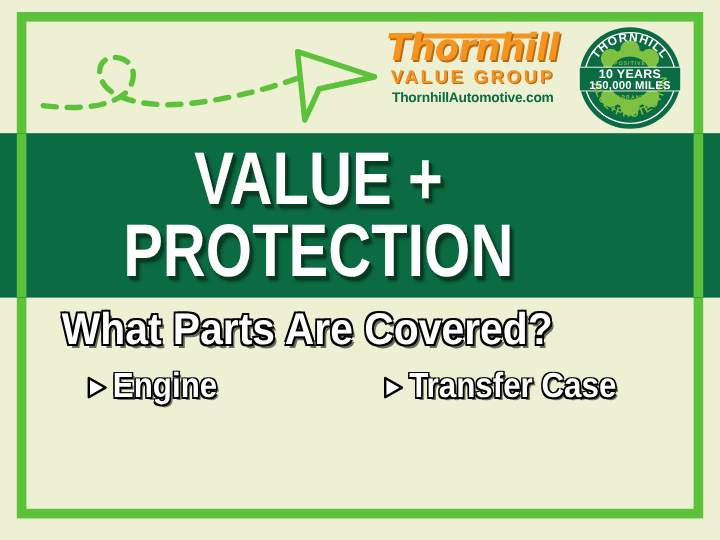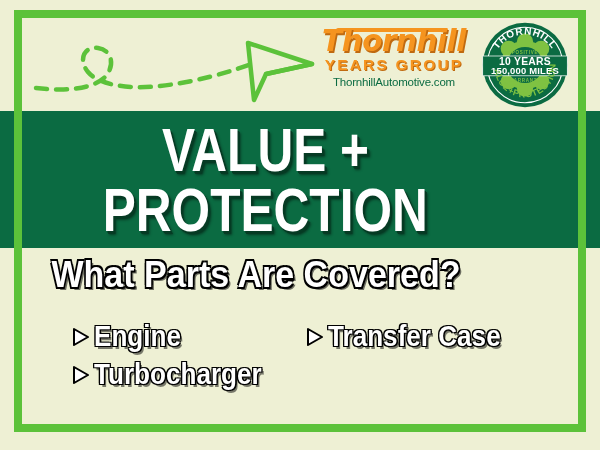--- a/index.html
+++ b/index.html
@@ -144,21 +144,21 @@
     font-size: 15.5px;
     letter-spacing: 2.2px;
     color: #f5941f;
     margin-top: 1px;
     text-shadow: 1px 1px 0 #c06a10;
     white-space: nowrap;
   }
   #logo-url {
     display: block;
     font-family: "Liberation Sans", sans-serif;
-    font-weight: 400;
+    font-weight: 700;
     font-size: 11.5px;
     letter-spacing: -0.2px;
     color: #0b6b42;
     margin-top: 2px;
     white-space: nowrap;
   }
 
   
   #badge {
     position: absolute;
@@ -191,29 +191,29 @@
     text-shadow:
       -1.6px -1.6px 0 #000,
        1.6px -1.6px 0 #000,
       -1.6px  1.6px 0 #000,
        1.6px  1.6px 0 #000,
        3px 3px 0 rgba(0,0,0,0.55);
   }
 
   #lists {
     position: relative;
-    margin-top: 24px;
+    margin-top: 10px;
     height: 118px;
   }
   .col {
     position: absolute;
     top: 0;
   }
   .col-left  { left: 50px;  }
-  .col-right { left: 284px; text-align: right; }
+  .col-right { left: 297px; text-align: right; }
 
   .part-item {
     display: flex;
     align-items: center;
     height: 38px;
   }
   .tri {
     flex: 0 0 auto;
     width: 17px;
     height: 20px;
@@ -250,21 +250,21 @@
     <svg id="swoosh" viewBox="0 0 290 80">
       <path d="M6 62 C40 66, 62 62, 74 52 C86 40, 82 24, 68 22 C54 20, 48 34, 58 46
                C68 58, 96 64, 130 60 C166 56, 200 46, 224 37" fill="none" stroke="#5cc23a" stroke-width="4.5" stroke-linecap="round" stroke-dasharray="11 9"></path>
       <path d="M218 17 L282 38 L236 48 L224 74 Z" fill="none" stroke="#5cc23a" stroke-width="4.5" stroke-linejoin="round"></path>
       <path d="M236 48 L282 38" fill="none" stroke="#5cc23a" stroke-width="4.5" stroke-linecap="round"></path>
     </svg>
 
     <div id="logo">
       <div id="logo-swash"></div>
       <span id="logo-thornhill">Thornhill</span>
-      <span id="logo-auto-group">YEARS GROUP</span>
+      <span id="logo-auto-group">VALUE GROUP</span>
       <span id="logo-url">ThornhillAutomotive.com</span>
     </div>
 
     <svg id="badge" viewBox="0 0 100 100">
       <defs>
         <path id="arcTop" d="M 14,52 A 36,36 0 0 1 86,52"></path>
         <path id="arcBot" d="M 16,52 A 34,34 0 0 0 84,52"></path>
       </defs>
       <circle cx="50" cy="50" r="49" fill="#eef0d4"></circle>
       <circle cx="50" cy="50" r="47" fill="#0b6b42"></circle>
@@ -316,26 +316,20 @@
 
     <div id="lists">
 
       <div class="col col-left">
         <div class="part-item">
           <svg class="tri" viewBox="0 0 17 20">
             <polygon points="2,2 16,10 2,18" fill="#ffffff" stroke="#000000" stroke-width="2" stroke-linejoin="round"></polygon>
           </svg>
           <span class="part-label">Engine</span>
         </div>
-        <div class="part-item">
-          <svg class="tri" viewBox="0 0 17 20">
-            <polygon points="2,2 16,10 2,18" fill="#ffffff" stroke="#000000" stroke-width="2" stroke-linejoin="round"></polygon>
-          </svg>
-          <span class="part-label">Turbocharger</span>
-        </div>
       </div>
 
       <div class="col col-right">
         <div class="part-item">
           <svg class="tri" viewBox="0 0 17 20">
             <polygon points="2,2 16,10 2,18" fill="#ffffff" stroke="#000000" stroke-width="2" stroke-linejoin="round"></polygon>
           </svg>
           <span class="part-label">Transfer Case</span>
         </div>
       </div>

